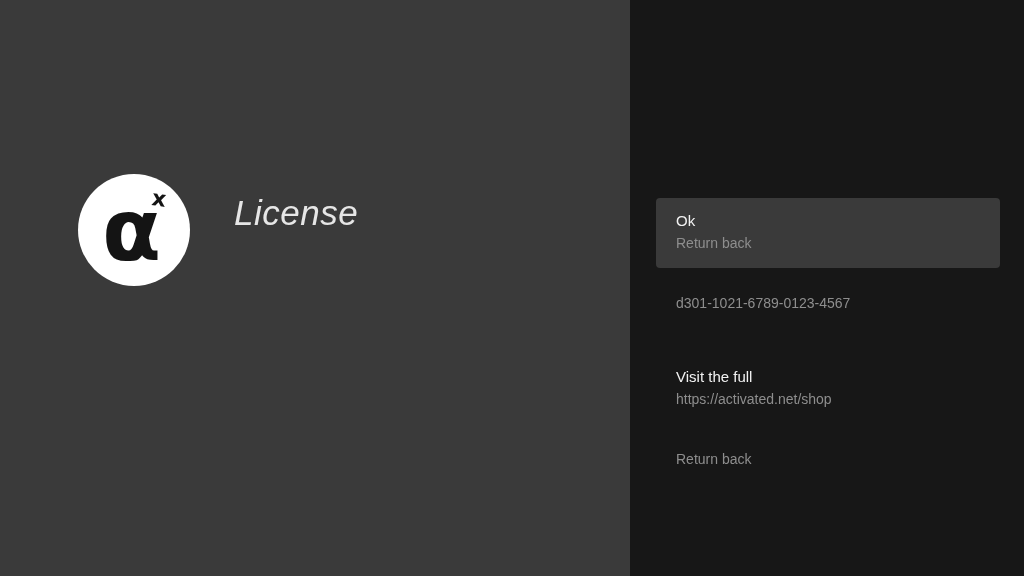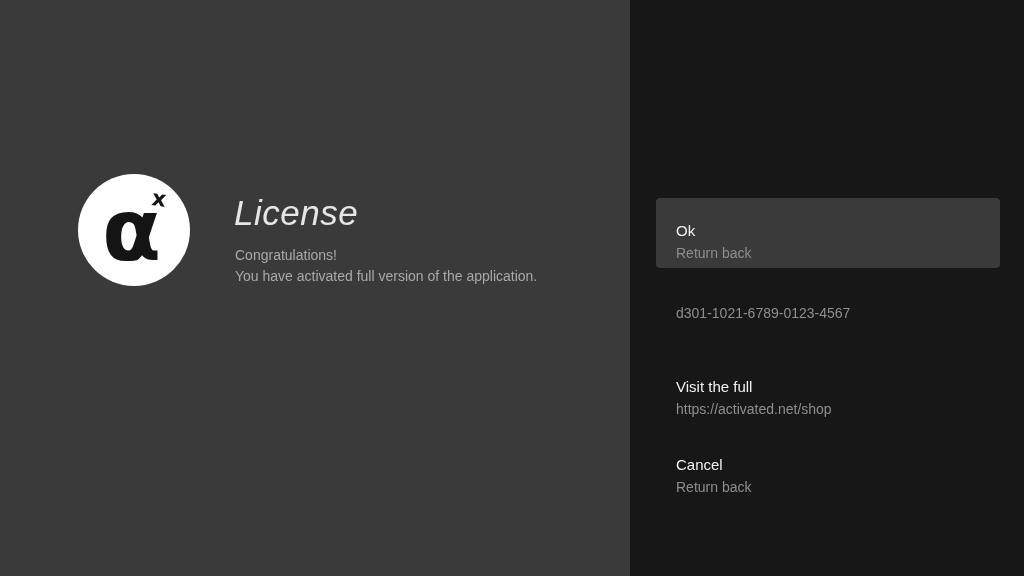--- a/index.html
+++ b/index.html
@@ -82,21 +82,21 @@
   }
   .menu {
     position: absolute;
     top: 198px;
     left: 26px;
     right: 24px;
   }
   .menu-item {
     box-sizing: border-box;
     height: 70px;
-    padding: 24px 20px;
+    padding: 14px 20px;
     margin-bottom: 8px;
     border-radius: 4px;
     cursor: pointer;
   }
   .menu-item.selected {
     background: #3a3a3a;
   }
   .item-label {
     font-size: 15px;
     line-height: 18px;
@@ -114,44 +114,39 @@
 <body>
 
 <div class="screen">
 
   <div class="left-panel">
     <div class="logo">
       <span class="alpha">α</span>
       <span class="alpha-sup">x</span>
     </div>
     <div class="page-title">License</div>
-    <div class="message">
-      <div>Congratulations!</div>
-      <div>You have activated full version of the application.</div>
-    </div>
   </div>
 
   <div class="right-panel">
     <div class="menu">
 
       <div class="menu-item selected">
         <div class="item-label">Ok</div>
         <div class="item-desc">Return back</div>
       </div>
 
       <div class="menu-item">
         <div class="item-desc">d301-1021-6789-0123-4567</div>
       </div>
 
       <div class="menu-item">
         <div class="item-label">Visit the full</div>
         <div class="item-desc">https://activated.net/shop</div>
       </div>
 
       <div class="menu-item">
-        <div class="item-label">Cancel</div>
         <div class="item-desc">Return back</div>
       </div>
 
     </div>
   </div>
 
 </div>
 
 </body></html>

